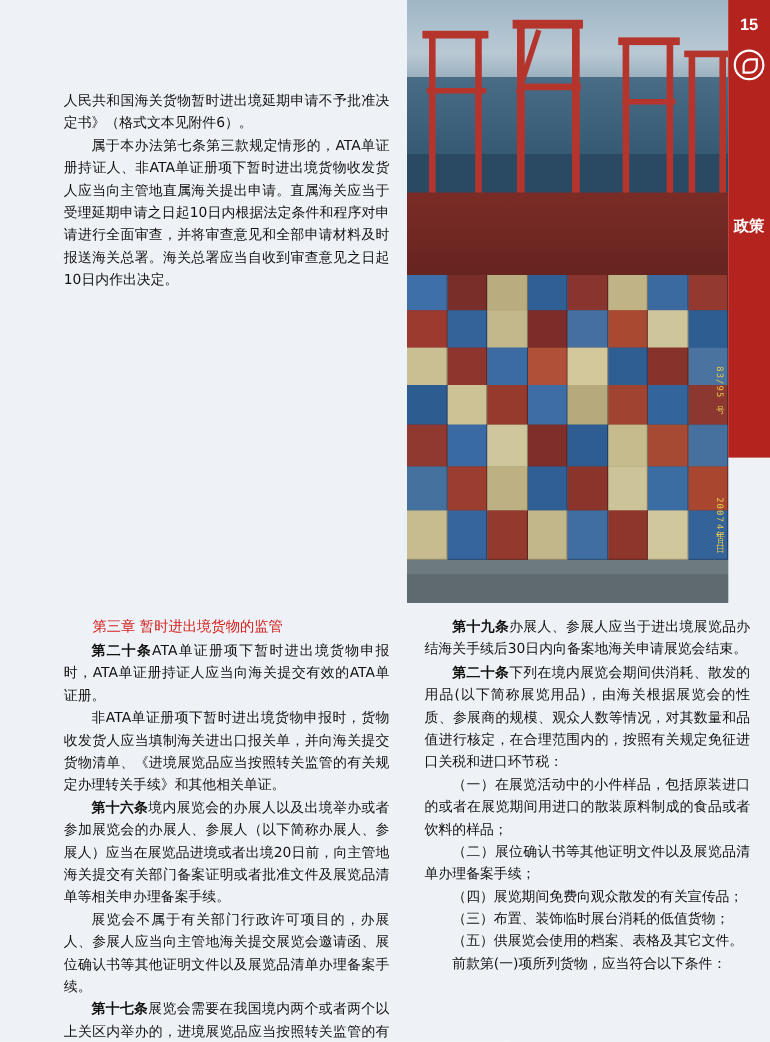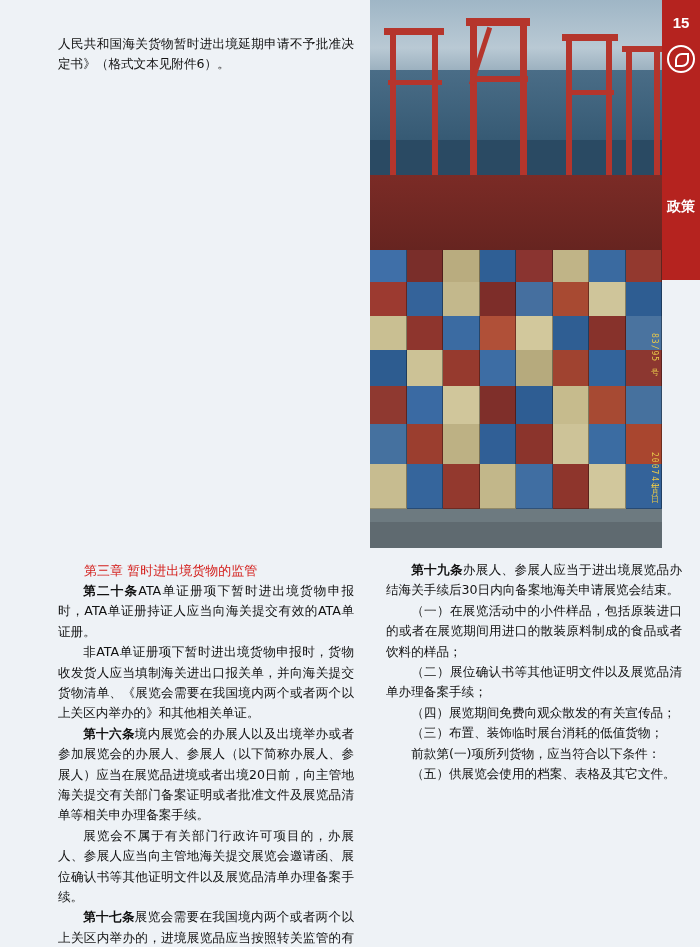--- a/index.html
+++ b/index.html
@@ -96,21 +96,21 @@
     writing-mode: vertical-rl;
     letter-spacing: 1px;
     font-family: "DejaVu Sans Mono", monospace;
   }
   
   .masthead {
     position: absolute;
     left: 662px;
     top: 0;
     width: 38px;
-    height: 280px;
+    height: 416px;
     background: #b5231f;
     color: #ffffff;
     text-align: center;
   }
   .masthead .pagenum {
     margin-top: 14px;
     font-size: 15px;
     font-weight: bold;
     font-family: "Liberation Sans", sans-serif;
   }
@@ -154,20 +154,21 @@
     color: #111111;
     text-align: justify;
     font-family: "DejaVu Sans", sans-serif;
   }
   .col p {
     margin: 0 0 0 0;
     text-indent: 2em;
   }
   .col p.noindent {
     text-indent: 0;
+    margin-top: 47px;
   }
   .col-left-top {
     left: 58px;
     top: 34px;
     width: 296px;
   }
   .col-left-bottom {
     left: 58px;
     top: 560px;
     width: 296px;
@@ -300,35 +301,37 @@
 
   <div class="masthead">
     <div class="pagenum">15</div>
     <div class="logo-circle"></div>
     <div class="masthead-title">廣東華商</div>
     <div class="masthead-sub">政策</div>
   </div>
 
   <div class="col col-left-top">
     <p class="noindent">人民共和国海关货物暂时进出境延期申请不予批准决定书》（格式文本见附件6）。</p>
+    <p>属于本办法第七条第三款规定情形的，ATA单证册持证人、非ATA单证册项下暂时进出境货物收发货人应当向主管地直属海关提出申请。直属海关应当于受理延期申请之日起10日内根据法定条件和程序对申请进行全面审查，并将审查意见和全部申请材料及时报送海关总署。海关总署应当自收到审查意见之日起10日内作出决定。</p>
   </div>
 
   <div class="col col-left-bottom">
     <p class="chapter-head">第三章  暂时进出境货物的监管</p>
     <p><span class="bold">第二十条</span><span>ATA单证册项下暂时进出境货物申报时，ATA单证册持证人应当向海关提交有效的ATA单证册。</span></p>
-    <p><span>非ATA单证册项下暂时进出境货物申报时，货物收发货人应当填制海关进出口报关单，并向海关提交货物清单、《展览会需要在我国境内两个或者两个以上关区内举办的》和其他相关单证。</span></p>
+    <p><span>非ATA单证册项下暂时进出境货物申报时，货物收发货人应当填制海关进出口报关单，并向海关提交货物清单、《进境展览品应当按照转关监管的有关规定办理转关手续》和其他相关单证。</span></p>
     <p><span class="bold">第十六条</span><span>境内展览会的办展人以及出境举办或者参加展览会的办展人、参展人（以下简称办展人、参展人）应当在展览品进境或者出境20日前，向主管地海关提交有关部门备案证明或者批准文件及展览品清单等相关申办理备案手续。</span></p>
     <p><span>展览会不属于有关部门行政许可项目的，办展人、参展人应当向主管地海关提交展览会邀请函、展位确认书等其他证明文件以及展览品清单办理备案手续。</span></p>
     <p><span class="bold">第十七条</span><span>展览会需要在我国境内两个或者两个以上关区内举办的，进境展览品应当按照转关监管的有关规定办理转关手续。进境展览品由最后出境地海关负责核销，由出境地海关办理复运出境手续。</span></p>
 
   </div>
 
   <div class="col col-right-bottom">
     <p><span class="bold">第十九条</span><span>办展人、参展人应当于进出境展览品办结海关手续后30日内向备案地海关申请展览会结束。</span></p>
+    <p><span class="bold">第二十条</span><span>下列在境内展览会期间供消耗、散发的用品(以下简称展览用品)，由海关根据展览会的性质、参展商的规模、观众人数等情况，对其数量和品值进行核定，在合理范围内的，按照有关规定免征进口关税和进口环节税：</span></p>
     <p><span>（一）在展览活动中的小件样品，包括原装进口的或者在展览期间用进口的散装原料制成的食品或者饮料的样品；</span></p>
     <p><span>（二）展位确认书等其他证明文件以及展览品清单办理备案手续；</span></p>
     <p><span>（四）展览期间免费向观众散发的有关宣传品；</span></p>
     <p><span>（三）布置、装饰临时展台消耗的低值货物；</span></p>
+    <p><span>（五）供展览会使用的档案、表格及其它文件。</span></p>
     <p><span>前款第(一)项所列货物，应当符合以下条件：</span></p>
-    <p><span>（五）供展览会使用的档案、表格及其它文件。</span></p>
   </div>
 
 </div>
 
 </body></html>

